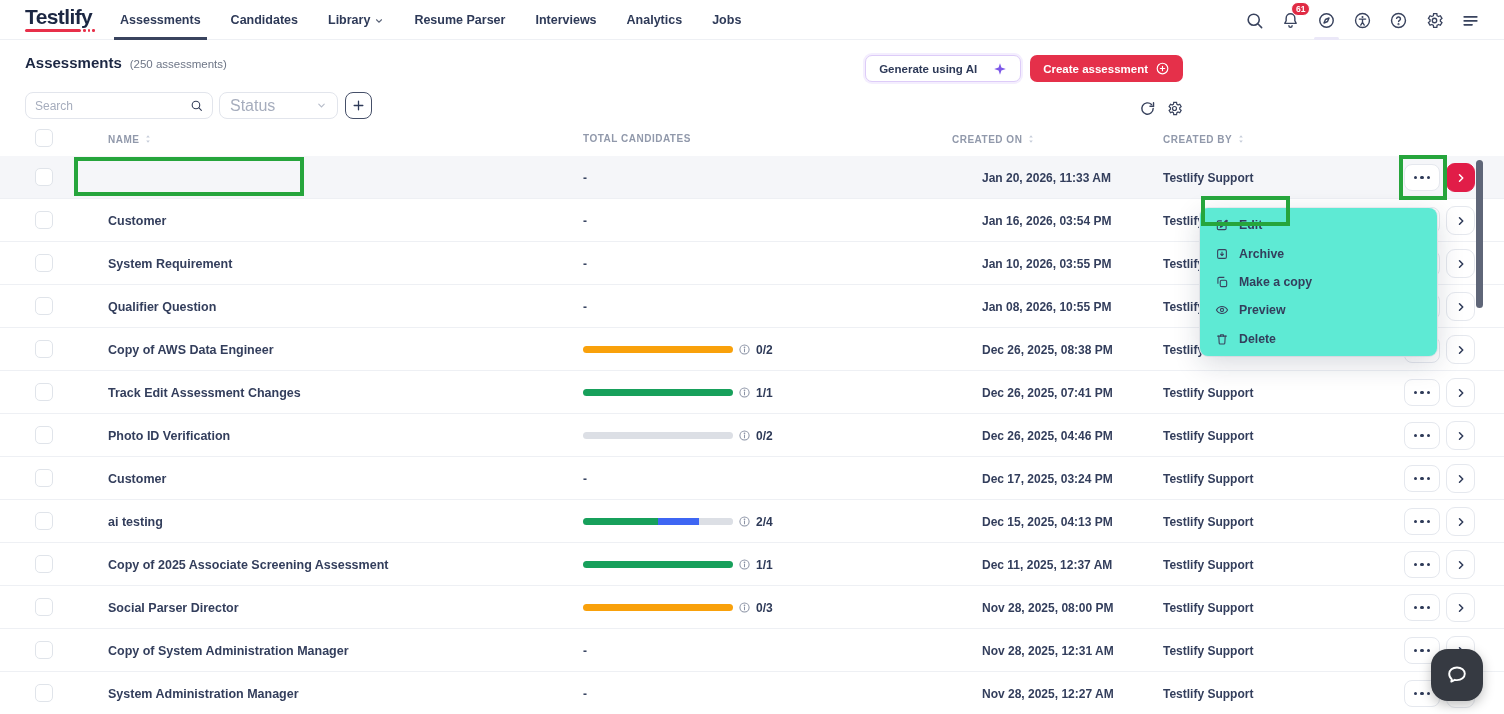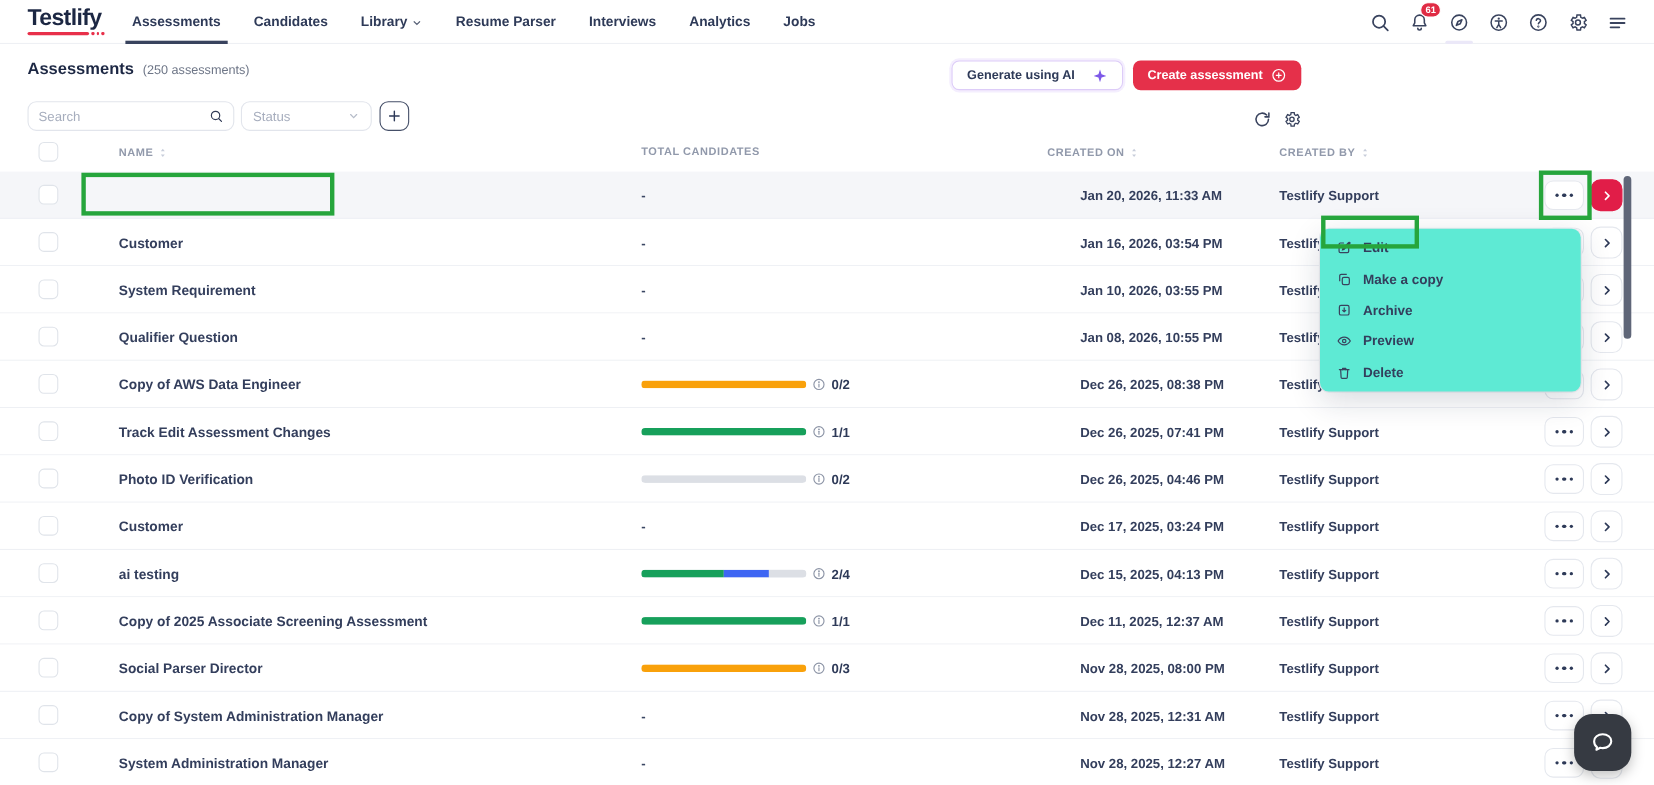--- a/index.html
+++ b/index.html
@@ -37,21 +37,21 @@
   .btn-ai .icn { width:14px; height:14px; color:#7d58e8; }
   .btn-create { background:#e5304a; color:#fff; }
   .btn-create .icn { width:15px; height:15px; color:#fff; }
 
   
   .search-box { position:absolute; left:25px; top:92px; width:188px; height:27px; border:1px solid #e2e5ec; border-radius:8px; background:#fff; display:flex; align-items:center; padding:0 9px; }
   .search-box input { flex:1; border:none; outline:none; font-size:12px; color:#333e5c; font-family:"Liberation Sans", sans-serif; background:transparent; }
   .search-box input::placeholder { color:#a6adbd; }
   .search-box .icn { width:15px; height:15px; color:#323c57; }
   .status-box { position:absolute; left:219px; top:92px; width:119px; height:27px; border:1px solid #e2e5ec; border-radius:8px; display:flex; align-items:center; justify-content:space-between; padding:0 10px; cursor:pointer; }
-  .status-box span { font-size:12px; color:#a6adbd; }
+  .status-box span { font-size:16px; color:#a6adbd; }
   .status-box .icn { width:11px; height:11px; color:#b6bcc9; }
   .addf-btn { position:absolute; left:345px; top:92px; width:27px; height:27px; border:1.5px solid #454f68; border-radius:8px; background:#fff; display:flex; align-items:center; justify-content:center; cursor:pointer; }
   .addf-btn .icn { width:13px; height:13px; color:#2e3a58; }
   .tbl-tools { position:absolute; right:28px; top:100px; display:flex; gap:10px; z-index:5; }
   .tbl-tools .tool { width:17px; height:17px; color:#39435e; cursor:pointer; }
 
   
   .thead { position:absolute; left:0; top:126px; width:1504px; height:30px; }
   .th { position:absolute; top:7px; display:flex; align-items:flex-end; gap:3px; font-size:10px; font-weight:700; letter-spacing:0.5px; color:#9199ab; cursor:pointer; }
   .sort-ic { width:12px; height:12px; }
@@ -637,35 +637,35 @@
         <span class="icn">
           <svg viewBox="0 0 24 24" fill="none" stroke="currentColor" stroke-width="1.9" stroke-linecap="round" stroke-linejoin="round">
             <path d="M11 5H6a2 2 0 0 0-2 2v11a2 2 0 0 0 2 2h11a2 2 0 0 0 2-2v-5"></path>
             <path d="M18.4 3.6a2.1 2.1 0 0 1 3 3L12 16l-4 1 1-4z" fill="currentColor" stroke="none"></path>
           </svg>
         </span>
         <span>Edit</span>
       </div>
       <div class="ctx-item">
         <span class="icn">
+          <svg viewBox="0 0 24 24" fill="none" stroke="currentColor" stroke-width="1.9" stroke-linecap="round" stroke-linejoin="round">
+            <rect x="4.5" y="4.5" width="15" height="15" rx="2.5"></rect>
+            <path d="M12 8.5v6M9.6 12.2L12 14.6l2.4-2.4"></path>
+          </svg>
+        </span>
+        <span>Archive</span>
+      </div>
+      <div class="ctx-item">
+        <span class="icn">
           <svg viewBox="0 0 24 24" fill="none" stroke="currentColor" stroke-width="1.9" stroke-linejoin="round">
             <rect x="9" y="9" width="11" height="11" rx="2.5"></rect>
             <path d="M5 15V6.5A2.5 2.5 0 0 1 7.5 4H16"></path>
           </svg>
         </span>
         <span>Make a copy</span>
-      </div>
-      <div class="ctx-item">
-        <span class="icn">
-          <svg viewBox="0 0 24 24" fill="none" stroke="currentColor" stroke-width="1.9" stroke-linecap="round" stroke-linejoin="round">
-            <rect x="4.5" y="4.5" width="15" height="15" rx="2.5"></rect>
-            <path d="M12 8.5v6M9.6 12.2L12 14.6l2.4-2.4"></path>
-          </svg>
-        </span>
-        <span>Archive</span>
       </div>
       <div class="ctx-item">
         <span class="icn">
           <svg viewBox="0 0 24 24" fill="none" stroke="currentColor" stroke-width="1.9">
             <path d="M2.5 12s3.5-6 9.5-6 9.5 6 9.5 6-3.5 6-9.5 6-9.5-6-9.5-6z"></path>
             <circle cx="12" cy="12" r="2.7"></circle>
           </svg>
         </span>
         <span>Preview</span>
       </div>

